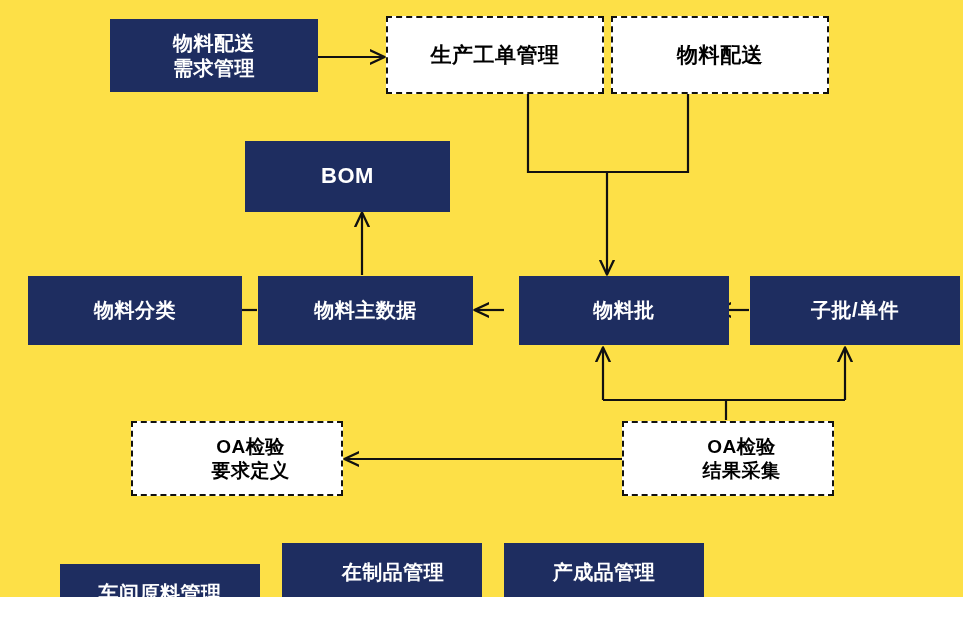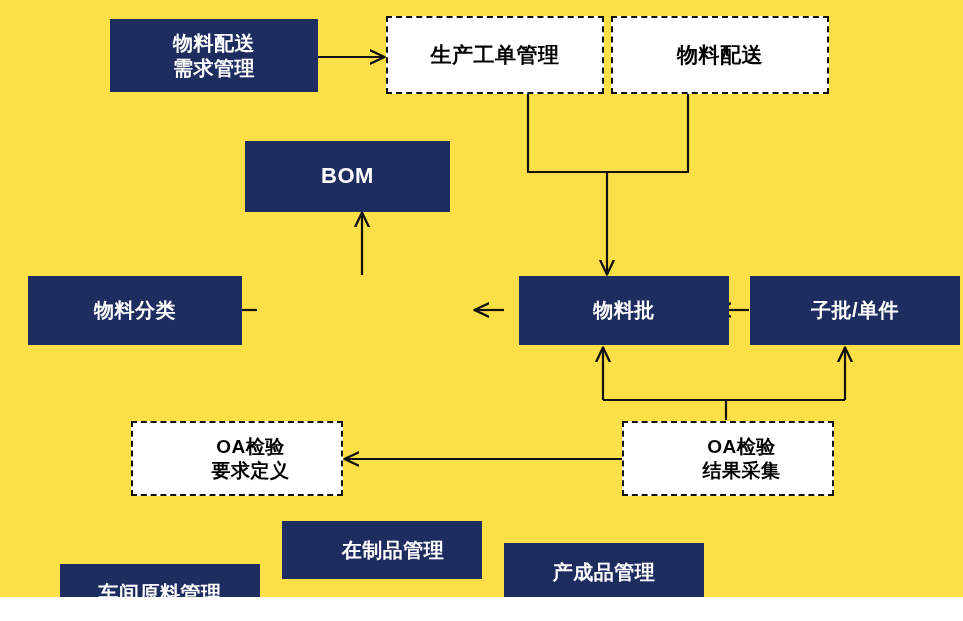--- a/index.html
+++ b/index.html
@@ -108,20 +108,23 @@
   </div>
 
   <div class="node node-solid" style="left:245px; top:141px; width:205px; height:71px;">
     <span class="node-label fs-22">BOM</span>
   </div>
 
   <div class="node node-solid" style="left:13px; top:276px; width:214px; height:69px;margin-left:15px;">
     <span class="node-label fs-20">物料分类</span>
   </div>
 
+  <div class="node node-solid" style="left:258px; top:276px; width:215px; height:69px;">
+    <span class="node-label fs-20">物料主数据</span>
+  </div>
 
   <div class="node node-solid" style="left:505px; top:276px; width:210px; height:69px;margin-left:14px;">
     <span class="node-label fs-20">物料批</span>
   </div>
 
   <div class="node node-solid" style="left:750px; top:276px; width:210px; height:69px;">
     <span class="node-label fs-20">子批/单件</span>
   </div>
 
   <div class="node node-dashed" style="left:131px; top:421px; width:212px; height:75px;">
@@ -131,21 +134,21 @@
 
   <div class="node node-dashed" style="left:622px; top:421px; width:212px; height:75px;">
     <span class="node-label fs-19">OA检验
 结果采集</span>
   </div>
 
   <div class="node node-solid" style="left:60px; top:564px; width:200px; height:58px;">
     <span class="node-label fs-20">车间原料管理</span>
   </div>
 
-  <div class="node node-solid" style="left:282px; top:521px; width:200px; height:58px;padding-left:22px;">
+  <div class="node node-solid" style="left:282px; top:543px; width:200px; height:58px;padding-left:22px;">
     <span class="node-label fs-20">在制品管理</span>
   </div>
 
   <div class="node node-solid" style="left:504px; top:543px; width:200px; height:58px;">
     <span class="node-label fs-20">产成品管理</span>
   </div>
 
 
 </div>
 

